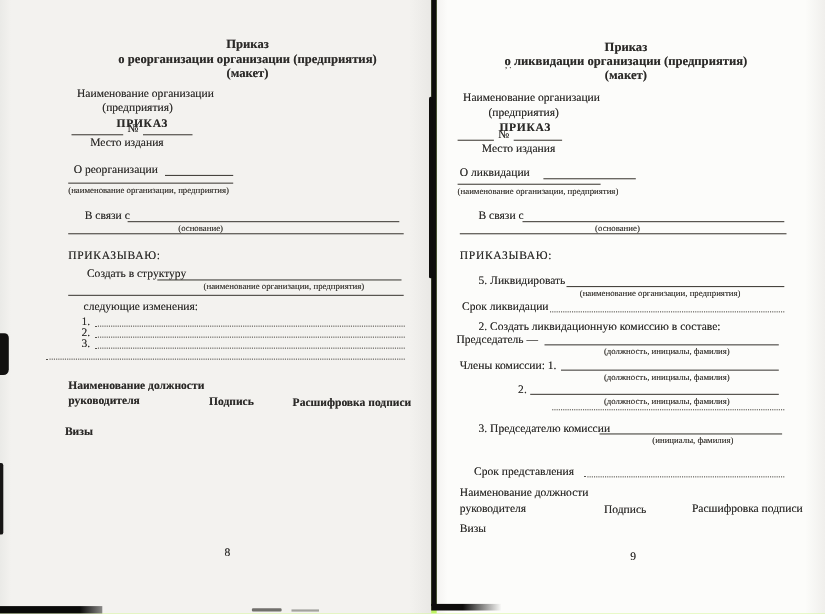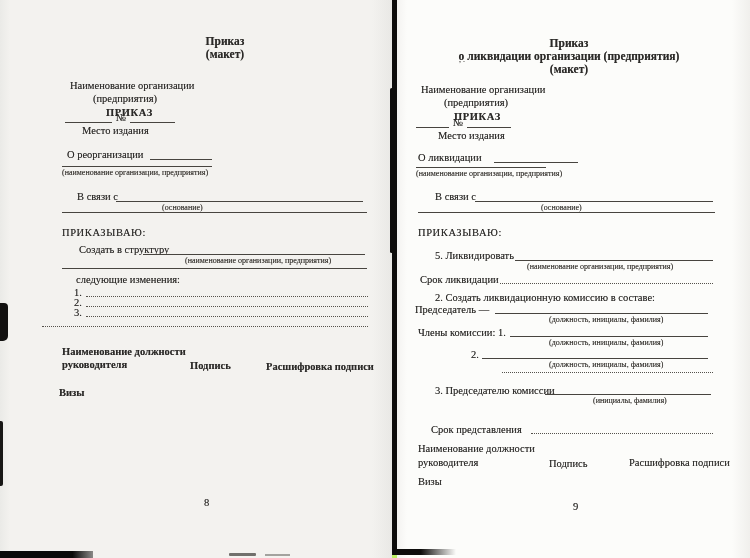--- a/index.html
+++ b/index.html
@@ -46,20 +46,21 @@
 </style>
 </head>
 <body>
 
 <div id="screen">
 
   <div class="page page-l">
 
     <div class="title" style="left:40px;top:35px;width:370px">
       <span>Приказ</span>
+      <span>о реорганизации организации (предприятия)</span>
       <span>(макет)</span>
     </div>
 
     <span class="t s10" style="left:70px;top:80px">Наименование организации</span>
     <span class="t s10" style="left:93px;top:93px">(предприятия)</span>
 
     <span class="t s10 b caps" style="left:106px;top:107px">ПРИКАЗ</span>
 
     <div class="numrow" style="left:65px;top:111px">
       <span class="seg" style="width:47px"></span>

